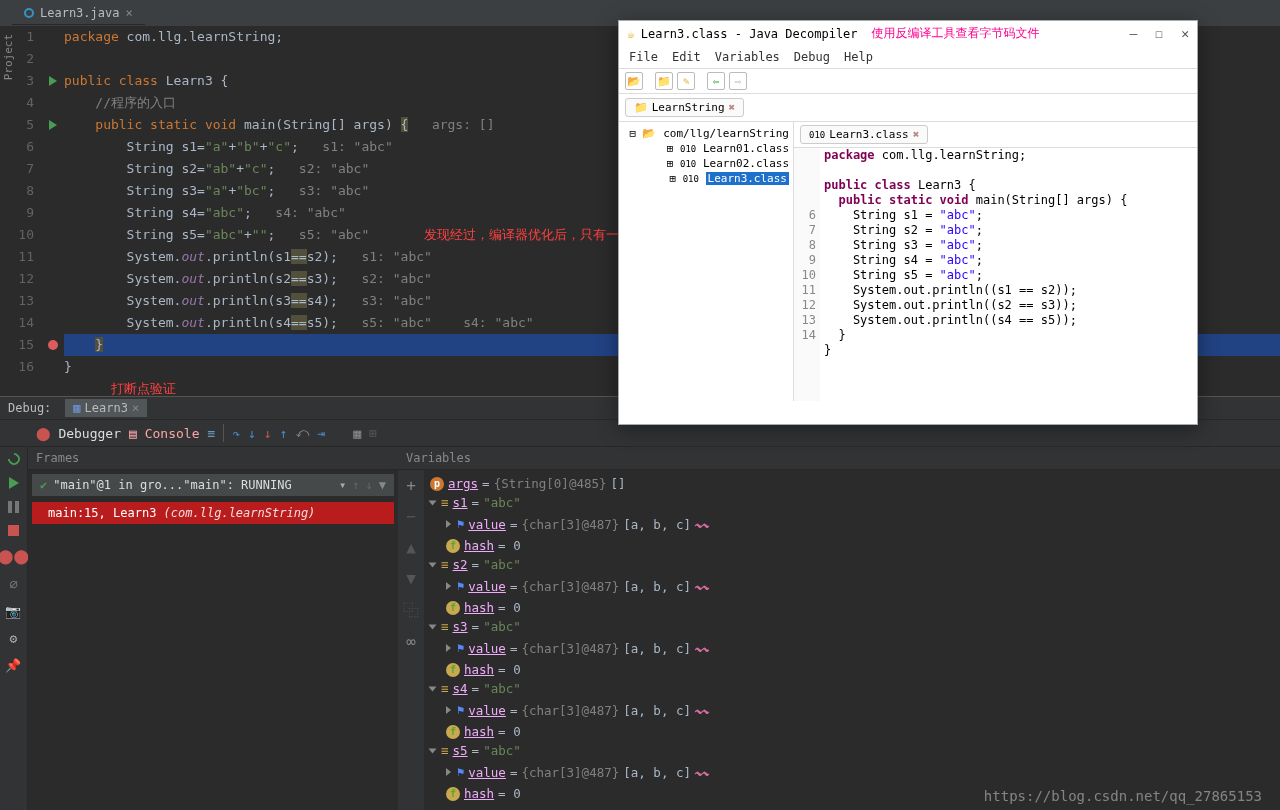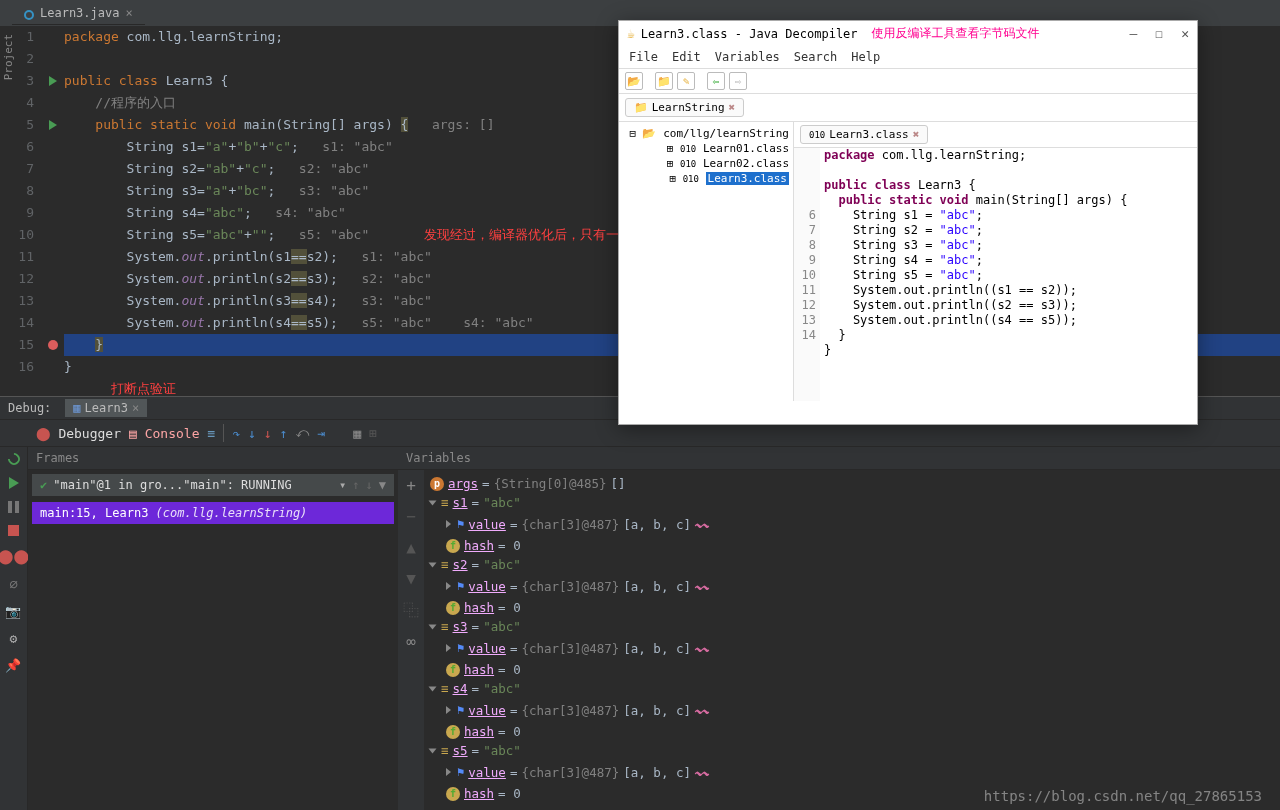--- a/index.html
+++ b/index.html
@@ -1,17 +1,17 @@
 <!DOCTYPE html>
 <html><head>
 <meta charset="utf-8">
 <style>
 * { margin:0; padding:0; box-sizing:border-box; font-family:Consolas,Menlo,monospace; }
 body { background:#2b2b2b; color:#a9b7c6; font-size:13px; overflow:hidden; width:1280px; height:810px; position:relative; }
-.editor-tab { background:#3c3f41; border-bottom:1px solid #282828; padding:4px 12px; display:inline-flex; align-items:flex-end; gap:6px; font-size:12px; color:#bbbbbb; margin-left:12px; }
+.editor-tab { background:#3c3f41; border-bottom:1px solid #282828; padding:4px 12px; display:inline-flex; align-items:center; gap:6px; font-size:12px; color:#bbbbbb; margin-left:12px; }
 .circle-icon { width:10px;height:10px;border-radius:50%;border:2px solid #3592c4;display:inline-block; }
 .close-x { color:#888; font-size:12px; cursor:pointer; }
 .sidebar-tab { position:absolute; left:0; top:30px; writing-mode:vertical-rl; transform:rotate(180deg); color:#888; font-size:11px; padding:4px 2px; text-align:center;}
 .editor-area { display:flex; background:#2b2b2b; height:370px; }
 .gutter { width:42px; text-align:right; color:#606366; padding-right:8px; user-select:none; }
 .gutter div { height:22px; line-height:22px; }
 .gutter-icons { width:22px; }
 .gutter-icons div { height:22px; display:flex; align-items:center; justify-content:center; }
 .tri-run { width:0;height:0;border-left:8px solid #499c54;border-top:5px solid transparent;border-bottom:5px solid transparent; }
 .breakpoint { width:10px;height:10px;border-radius:50%;background:#db5c5c;display:inline-block; }
@@ -37,21 +37,21 @@
 .ico-mute { color:#777;font-size:14px; }
 .ico-cam { color:#aaa;font-size:13px;}
 .ico-gear { color:#aaa;font-size:13px;}
 .ico-pin { color:#aaa;font-size:13px;}
 .debug-body { display:flex; height:368px; }
 .frames-panel { width:370px; display:flex; background:#2b2b2b;}
 .frames-inner{flex:1;display:flex;flex-direction:column;}
 .panel-title { background:#313335; color:#888; font-size:12px; padding:4px 8px; border-bottom:1px solid #282828; }
 .thread-combo { margin:4px; background:#45494a; color:#ddd; padding:4px 8px; display:flex; align-items:center; gap:6px; font-size:12px; }
 .check { color:#499c54; }
-.frame-row { background:#6d28d9; color:#fff; padding:4px 8px; font-size:12px; margin:2px 4px; }
+.frame-row { background:#b91c1c; color:#fff; padding:4px 16px; font-size:12px; margin:2px 4px; }
 .frame-row i { opacity:.85; font-style:italic; }
 .vars-panel { flex:1; background:#2b2b2b; display:flex; }
 .var-vtool{width:26px;background:#313335;display:flex;flex-direction:column;align-items:center;padding-top:6px;gap:12px;color:#888;font-size:16px;}
 .var-tree { flex:1; padding:4px; font-size:12.5px; }
 .var-row { padding:2px 2px; display:flex; align-items:center; gap:4px; }
 .indent1{padding-left:18px;}
 .tw { width:0;height:0;border-left:5px solid #888;border-top:4px solid transparent;border-bottom:4px solid transparent; display:inline-block;margin-right:2px;}
 .tw.open{transform:rotate(90deg);}
 .tag-p{background:#cc7832;color:#fff;width:14px;height:14px;border-radius:50%;display:inline-flex;align-items:center;justify-content:center;font-size:10px;font-weight:bold;}
 .tag-f{background:#c9a84f;color:#5a3;width:14px;height:14px;border-radius:50%;display:inline-flex;align-items:center;justify-content:center;font-size:10px;font-weight:bold;}
@@ -366,21 +366,21 @@
     <div class="jd-wbtns">
       <span>—</span>
       <span>☐</span>
       <span>✕</span>
     </div>
   </div>
   <div class="jd-menu" id="jdmenu">
       <span>File</span>
       <span>Edit</span>
       <span>Variables</span>
-      <span>Search</span>
+      <span>Debug</span>
       <span>Help</span>
     </div>
   <div class="jd-tool">
     <span class="jd-btn" style="color:#1560bd;">📂</span>
     <span style="width:4px;"></span>
     <span class="jd-btn" style="color:#e6b03b;">📁</span>
     <span class="jd-btn" style="color:#e6b03b;">✎</span>
     <span style="width:4px;"></span>
     <span class="jd-btn" style="color:#3a3;">⇦</span>
     <span class="jd-btn" style="color:#bbb;">⇨</span>

